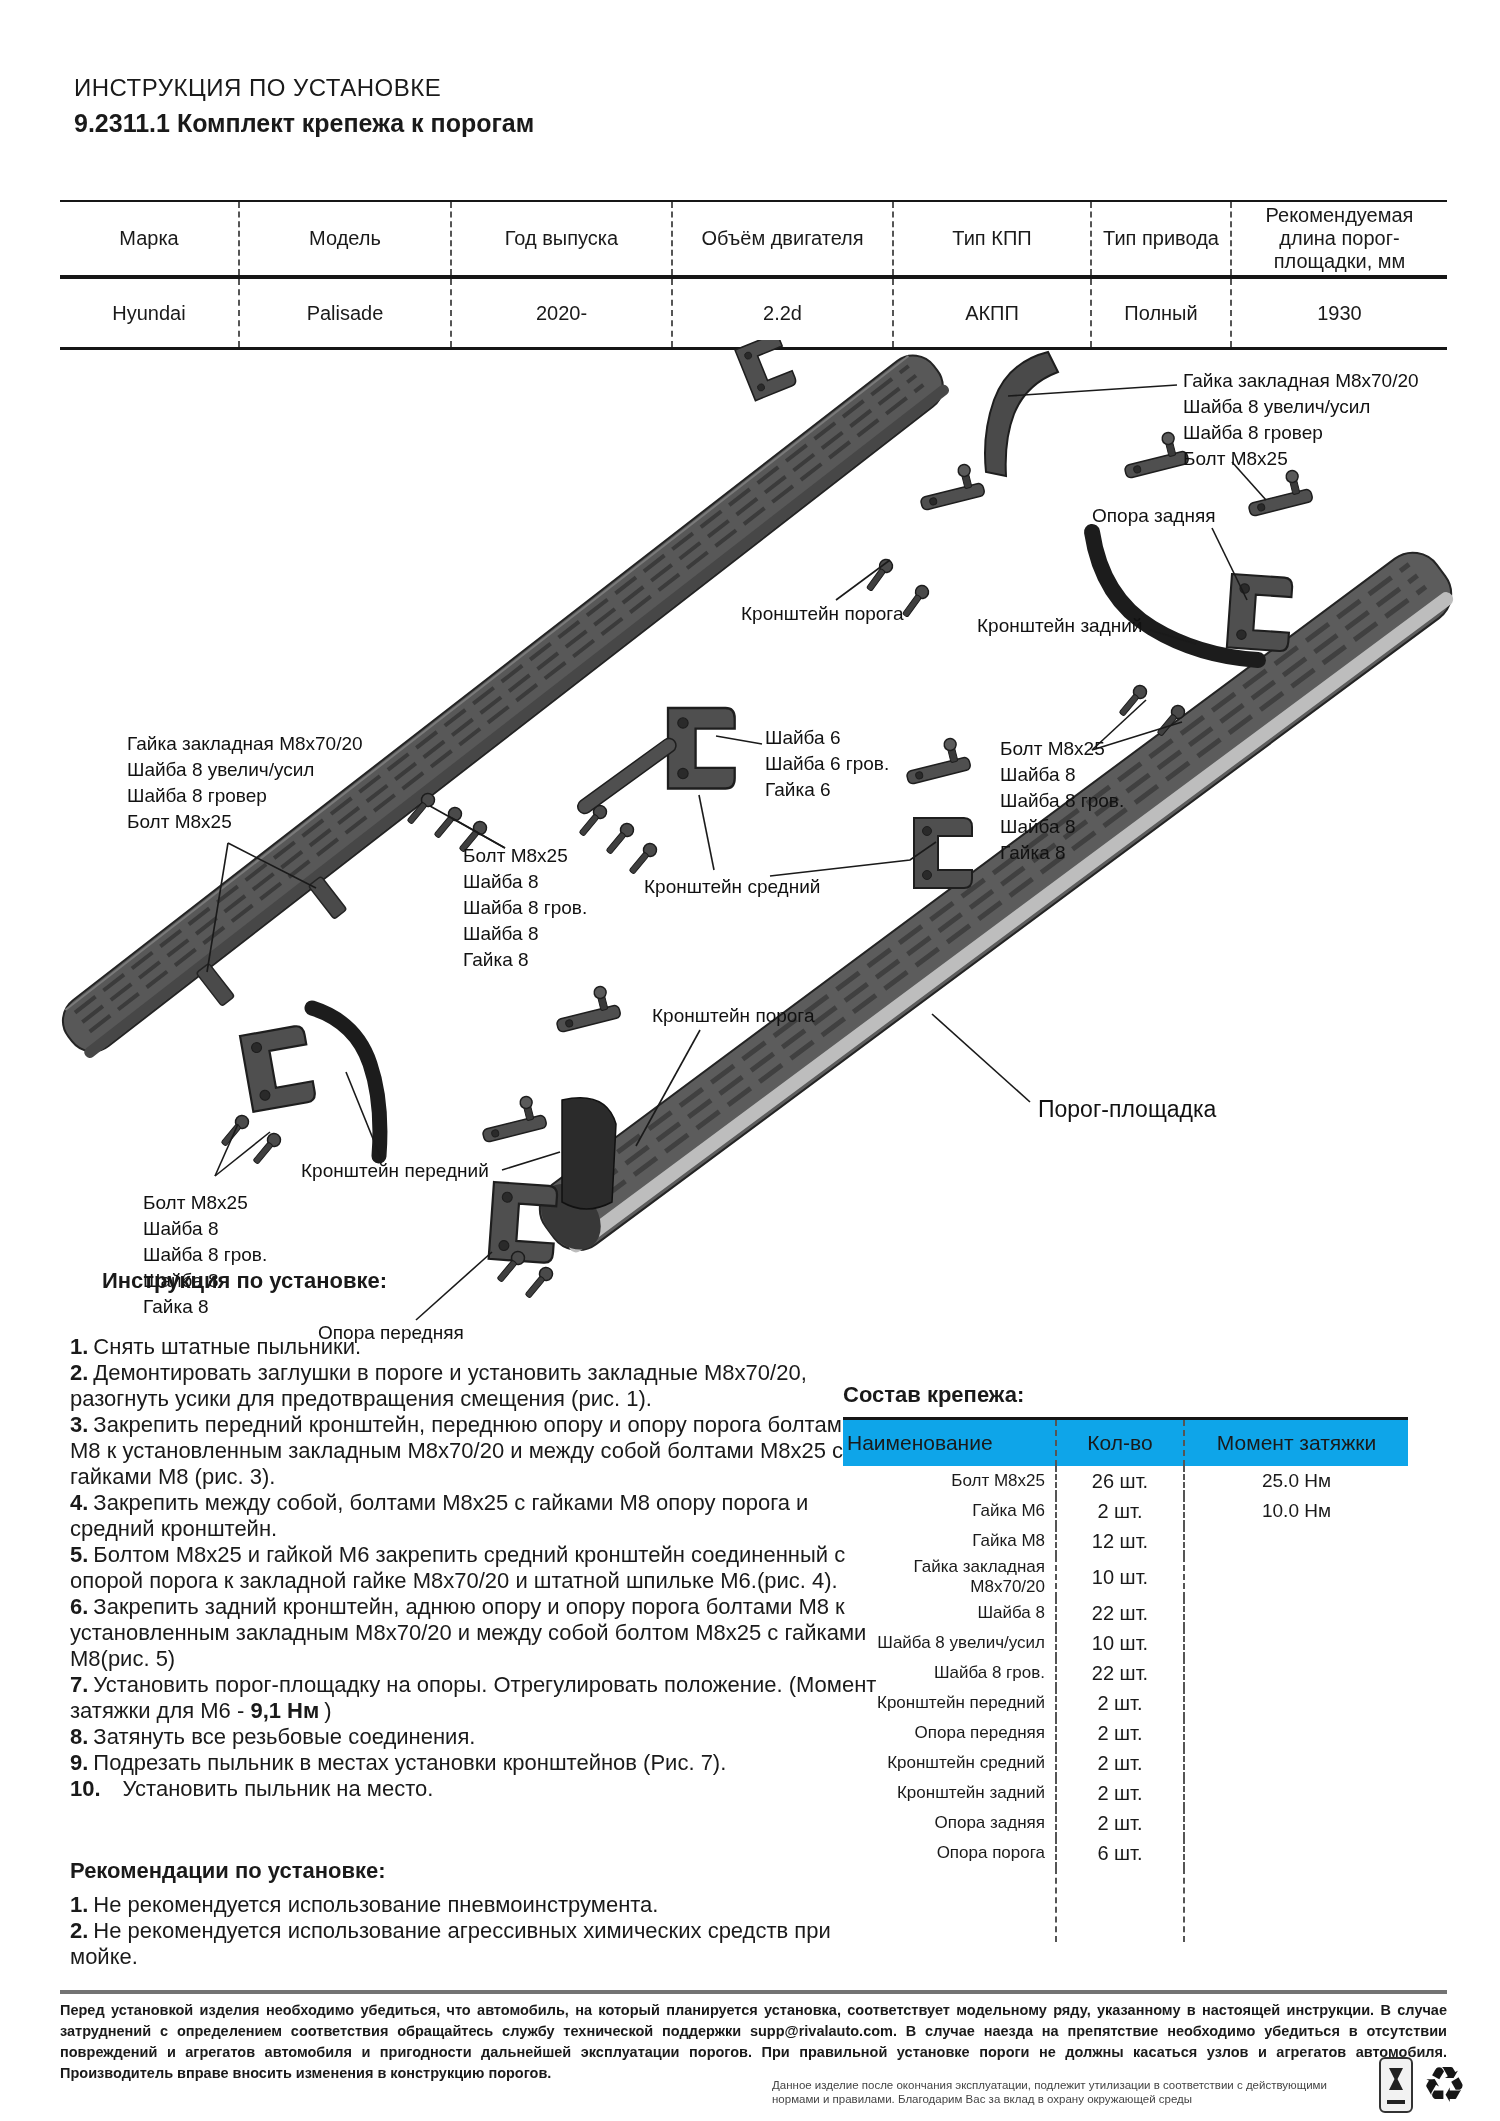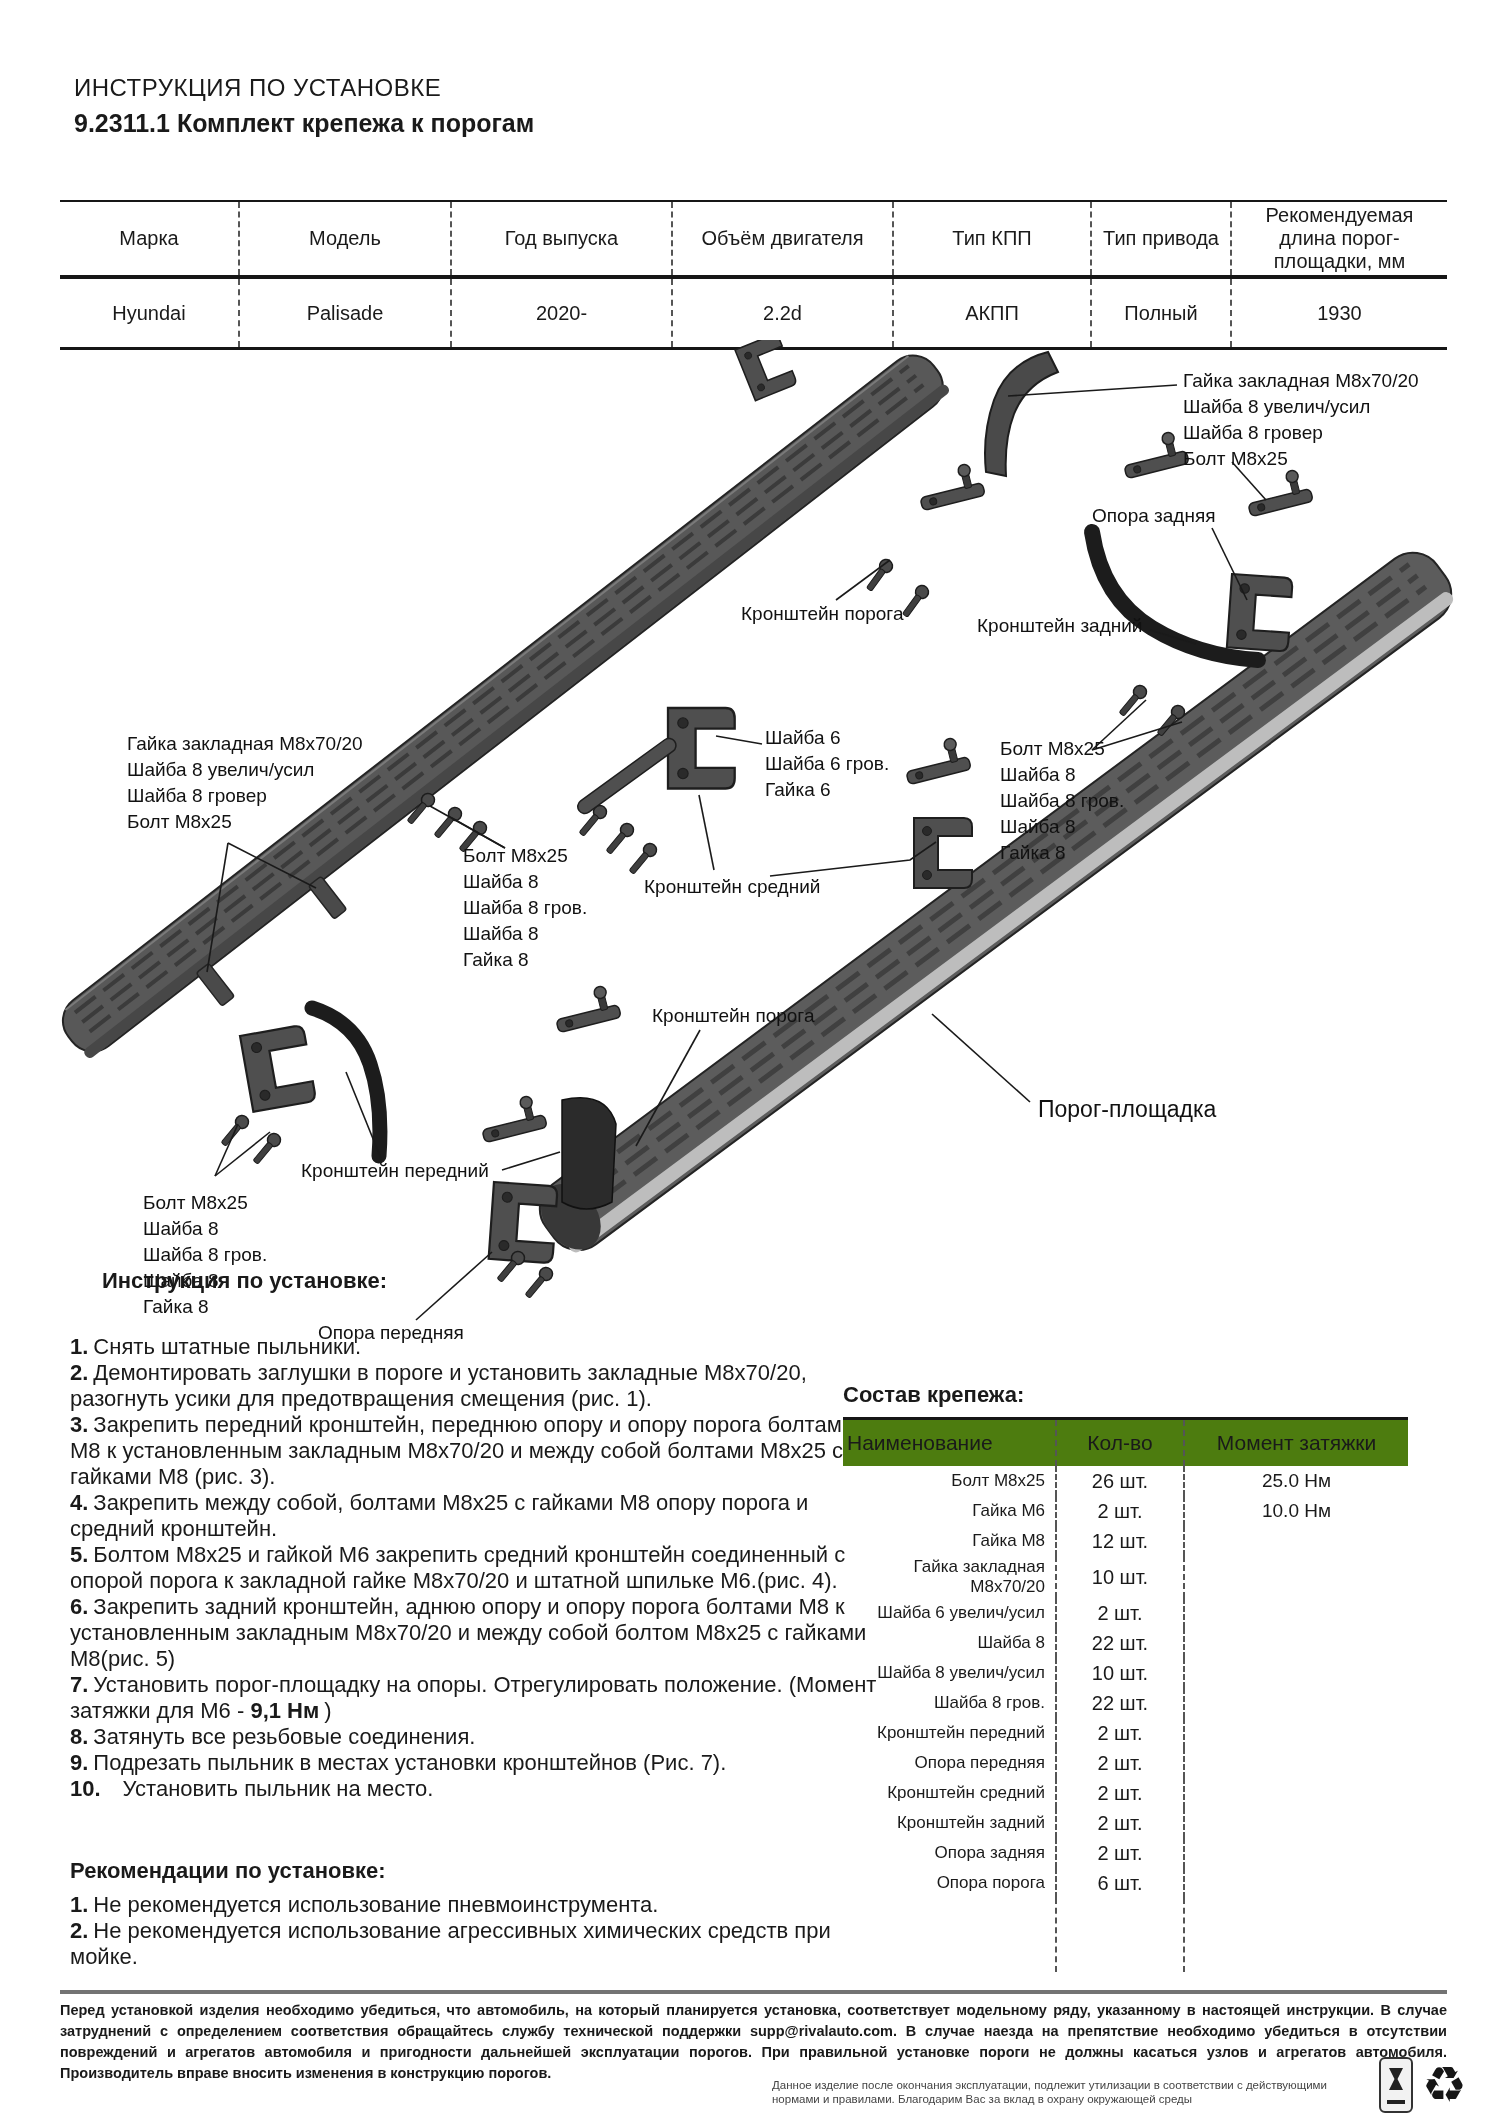--- a/index.html
+++ b/index.html
@@ -30,21 +30,21 @@
   .instructions{position:absolute;left:70px;top:1268px;width:812px;}
   .instructions h2,.recommendations h2{font-size:22px;font-weight:bold;margin:0;}
   .instructions h2{margin-bottom:40px;margin-left:32px;}
   .instr-item{font-size:22px;line-height:26px;}
   .instr-item b{margin-right:5px;}
 
   
   .parts-panel{position:absolute;left:843px;top:1382px;width:565px;}
   .parts-panel h2{font-size:22px;font-weight:bold;margin:0 0 9px 0;}
   .parts-table{width:100%;border-collapse:collapse;border-top:3px solid #161616;table-layout:fixed;}
-  .parts-table thead td{background:#4d7c0f;font-size:21px;height:44px;vertical-align:middle;}
+  .parts-table thead td{background:#0ea5e9;font-size:21px;height:44px;vertical-align:middle;}
   .parts-table thead td.c1{text-align:left;padding-left:4px;}
   .parts-table thead td.c2,.parts-table thead td.c3{text-align:center;}
   .parts-table td.c2,.parts-table td.c3{border-left:2px dashed #555;}
   .parts-table tbody td{height:28px;vertical-align:middle;}
   .parts-table tbody td.c1{text-align:right;padding-right:10px;font-size:17px;}
   .parts-table tbody td.c2{text-align:center;font-size:20px;}
   .parts-table tbody td.c3{text-align:center;font-size:19px;margin-top:47px;}
   .parts-table tr.spacer td{height:72px;}
 
   
@@ -285,25 +285,20 @@
             <td class="c1">Гайка М8</td>
             <td class="c2">12 шт.</td>
             <td class="c3"></td>
           </tr>
         <tr>
             <td class="c1">Гайка закладная М8х70/20</td>
             <td class="c2">10 шт.</td>
             <td class="c3"></td>
           </tr>
         <tr>
-            <td class="c1">Шайба 6 увелич/усил</td>
-            <td class="c2">2 шт.</td>
-            <td class="c3"></td>
-          </tr>
-        <tr>
             <td class="c1">Шайба 8</td>
             <td class="c2">22 шт.</td>
             <td class="c3"></td>
           </tr>
         <tr>
             <td class="c1">Шайба 8 увелич/усил</td>
             <td class="c2">10 шт.</td>
             <td class="c3"></td>
           </tr>
         <tr>

